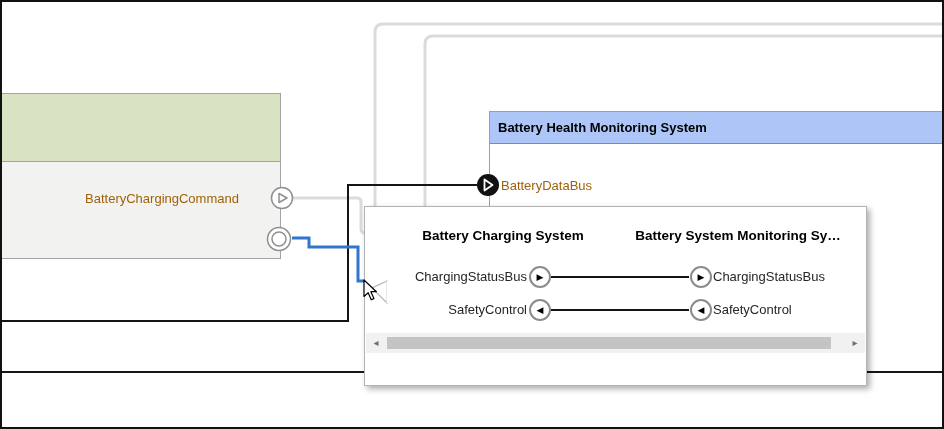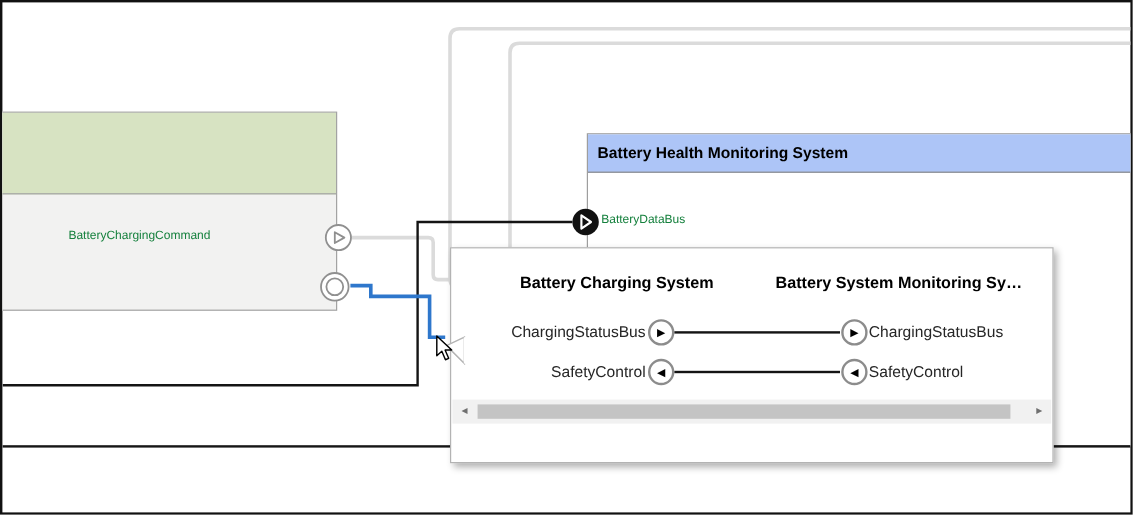--- a/index.html
+++ b/index.html
@@ -8,29 +8,29 @@
     border:2px solid #111;background:#fff;overflow:hidden;
     font-family:"Liberation Sans","DejaVu Sans",sans-serif;
   }
   
   .block{position:absolute;box-sizing:border-box;background:#fff;border:1.5px solid #A3A3A3;}
   #charging-block{left:-12px;top:91px;width:291px;height:166px;background:#F2F2F1;}
   #charging-header{position:absolute;left:0;top:0;right:0;height:67px;background:#D7E3C2;border-bottom:1.5px solid #A3A3A3;}
   #monitoring-block{left:487px;top:109px;width:470px;height:261px;background:#FFFFFF;border:1.5px solid #9E9E9E;}
   #monitoring-header{position:absolute;left:0;top:0;right:0;height:31px;background:#ADC5F7;border-bottom:1px solid #8A8A8A;
     font-weight:bold;font-size:13px;color:#000;line-height:31px;padding-left:8px;}
-  .port-label{position:absolute;font-size:10px;color:#15803d;white-space:nowrap;}
-  #charging-out-label{left:55px;top:189px;width:210px;text-align:left;}
+  .port-label{position:absolute;font-size:13px;color:#a16207;white-space:nowrap;}
+  #charging-out-label{left:55px;top:189px;width:210px;text-align:center;}
   #databus-label{left:499px;top:176px;}
   
   #wires{position:absolute;left:0;top:0;z-index:3;}
   
   #bottom-line{position:absolute;left:0;top:369px;width:944px;height:2px;background:#161616;z-index:2;}
   
-  #popup{position:absolute;left:373px;top:204px;width:503px;height:180px;box-sizing:border-box;
+  #popup{position:absolute;left:362px;top:204px;width:503px;height:180px;box-sizing:border-box;
     background:#fff;border:1px solid #B3B3B3;box-shadow:3px 3px 6px rgba(0,0,0,0.32);z-index:5;}
   .popup-header{position:absolute;top:21px;font-size:13.5px;font-weight:bold;color:#000;text-align:center;white-space:nowrap;}
   #popup-header-left{left:28px;width:220px;}
   #popup-header-right{left:255px;width:236px;overflow:hidden;}
   .conn-row{position:absolute;left:0;width:100%;height:22px;}
   #conn-row-0{top:59px;}
   #conn-row-1{top:92px;}
   .conn-label{position:absolute;top:3px;font-size:13px;color:#262626;white-space:nowrap;}
   .conn-label.left{left:0;width:162px;text-align:right;}
   .conn-label.right{left:348px;}

